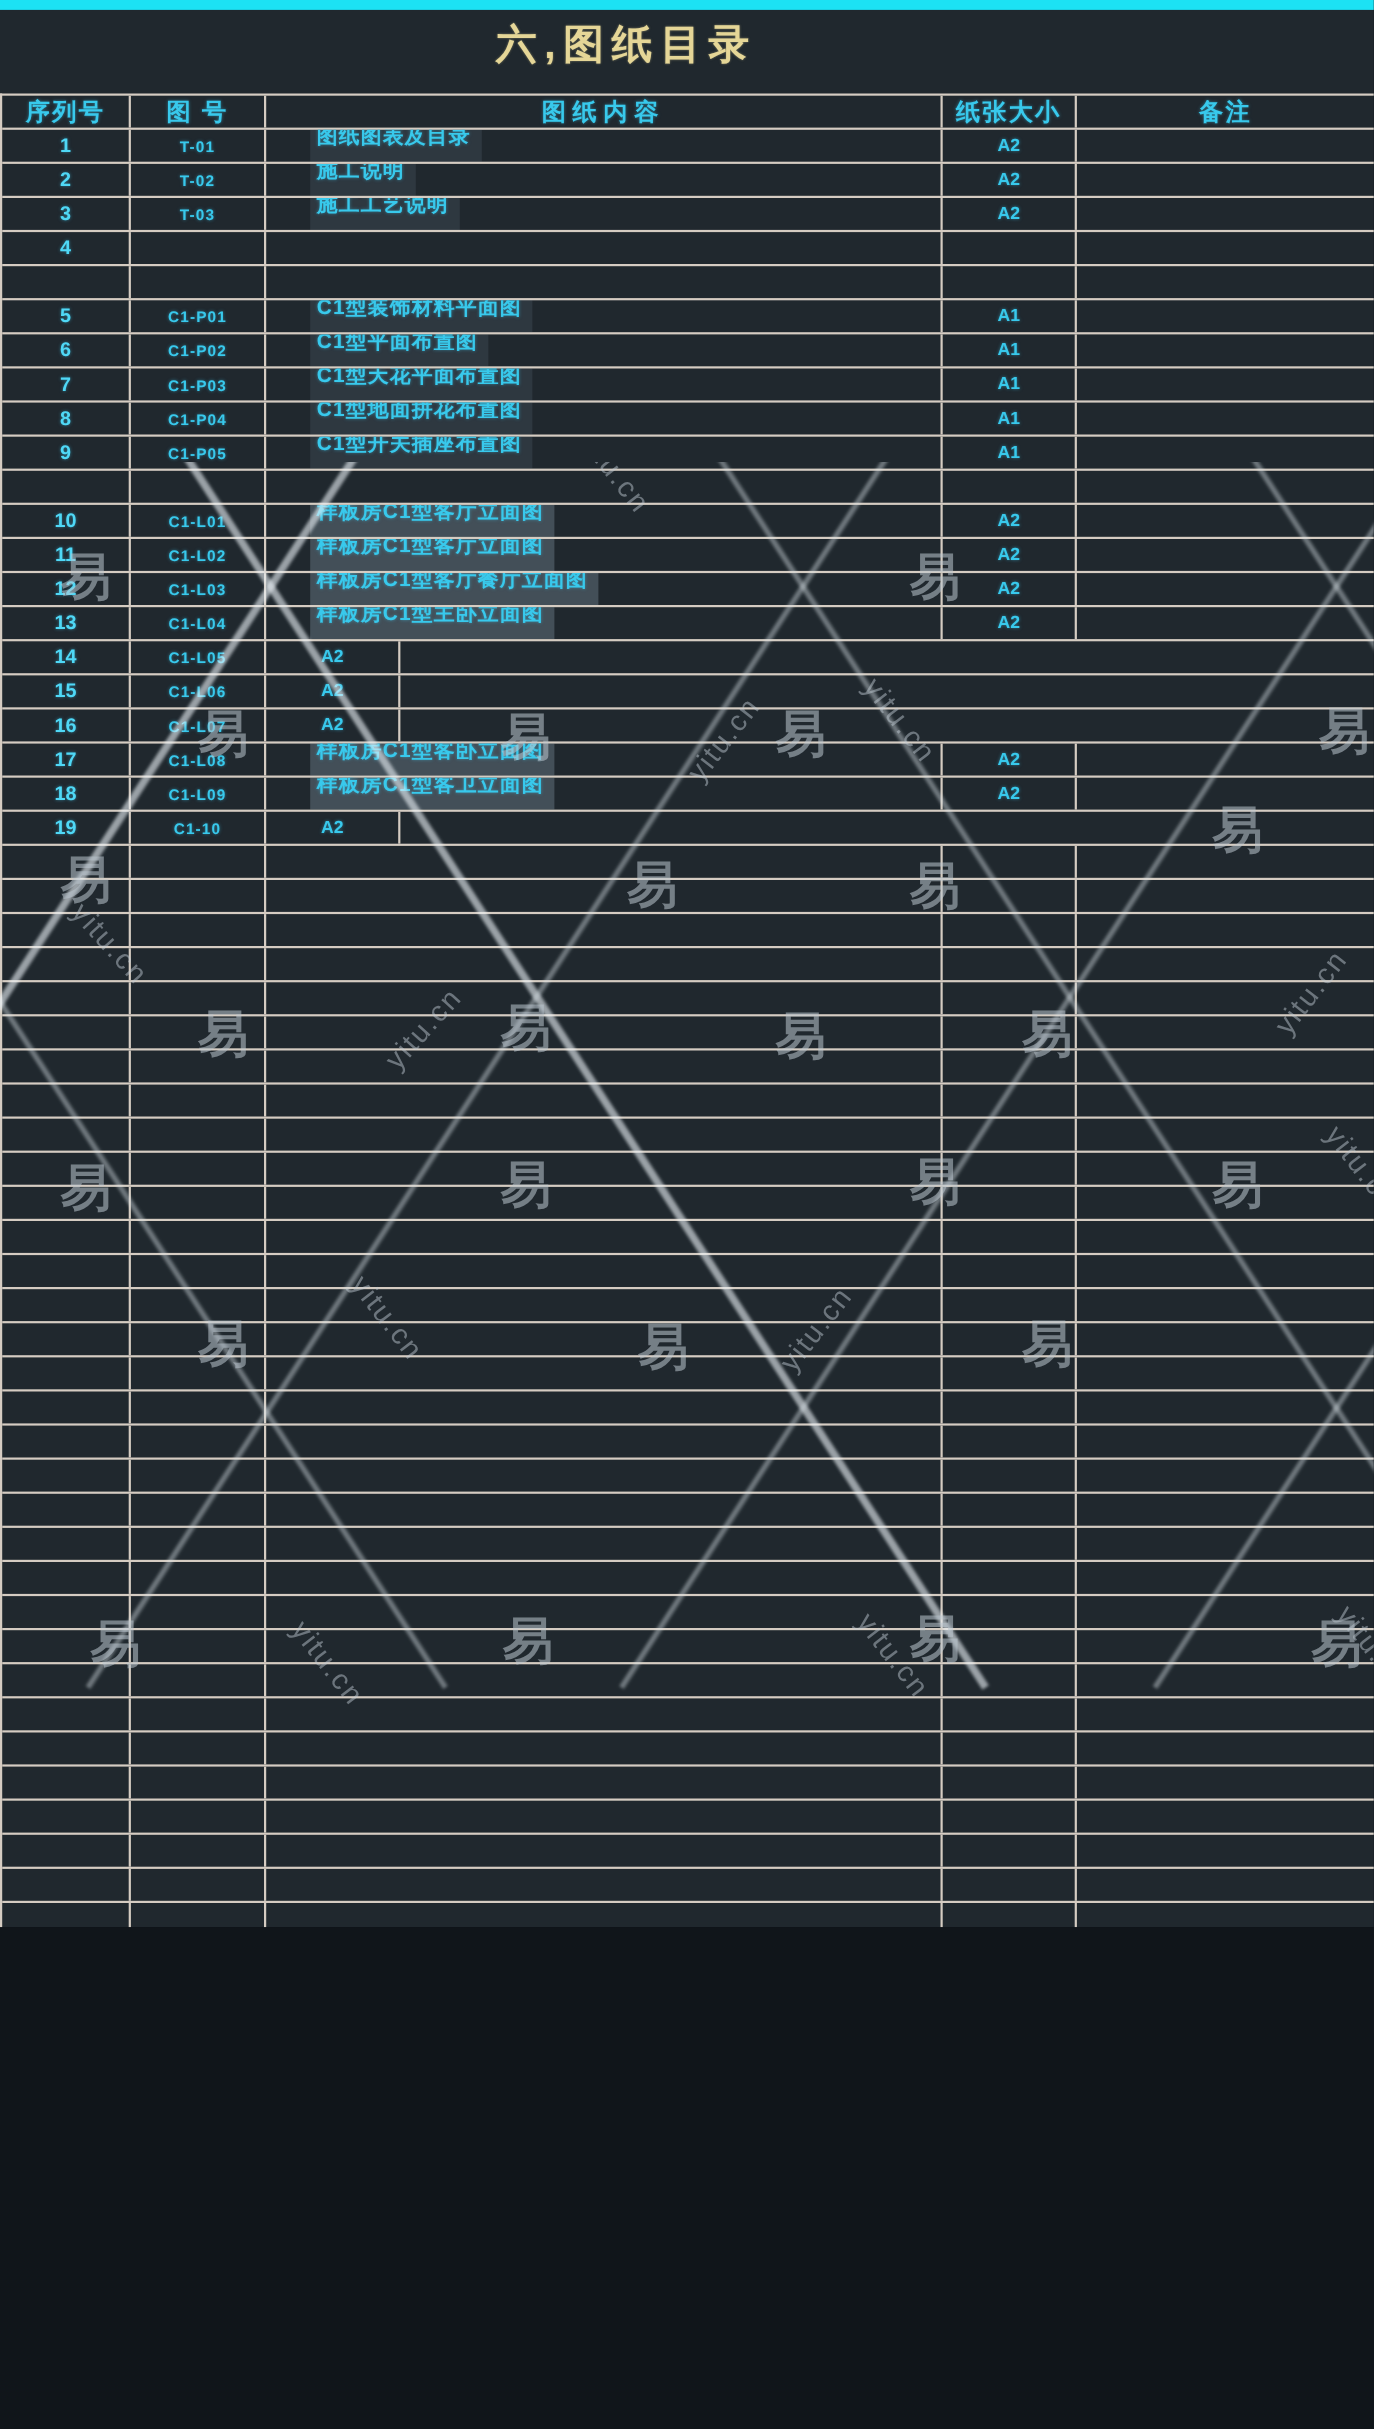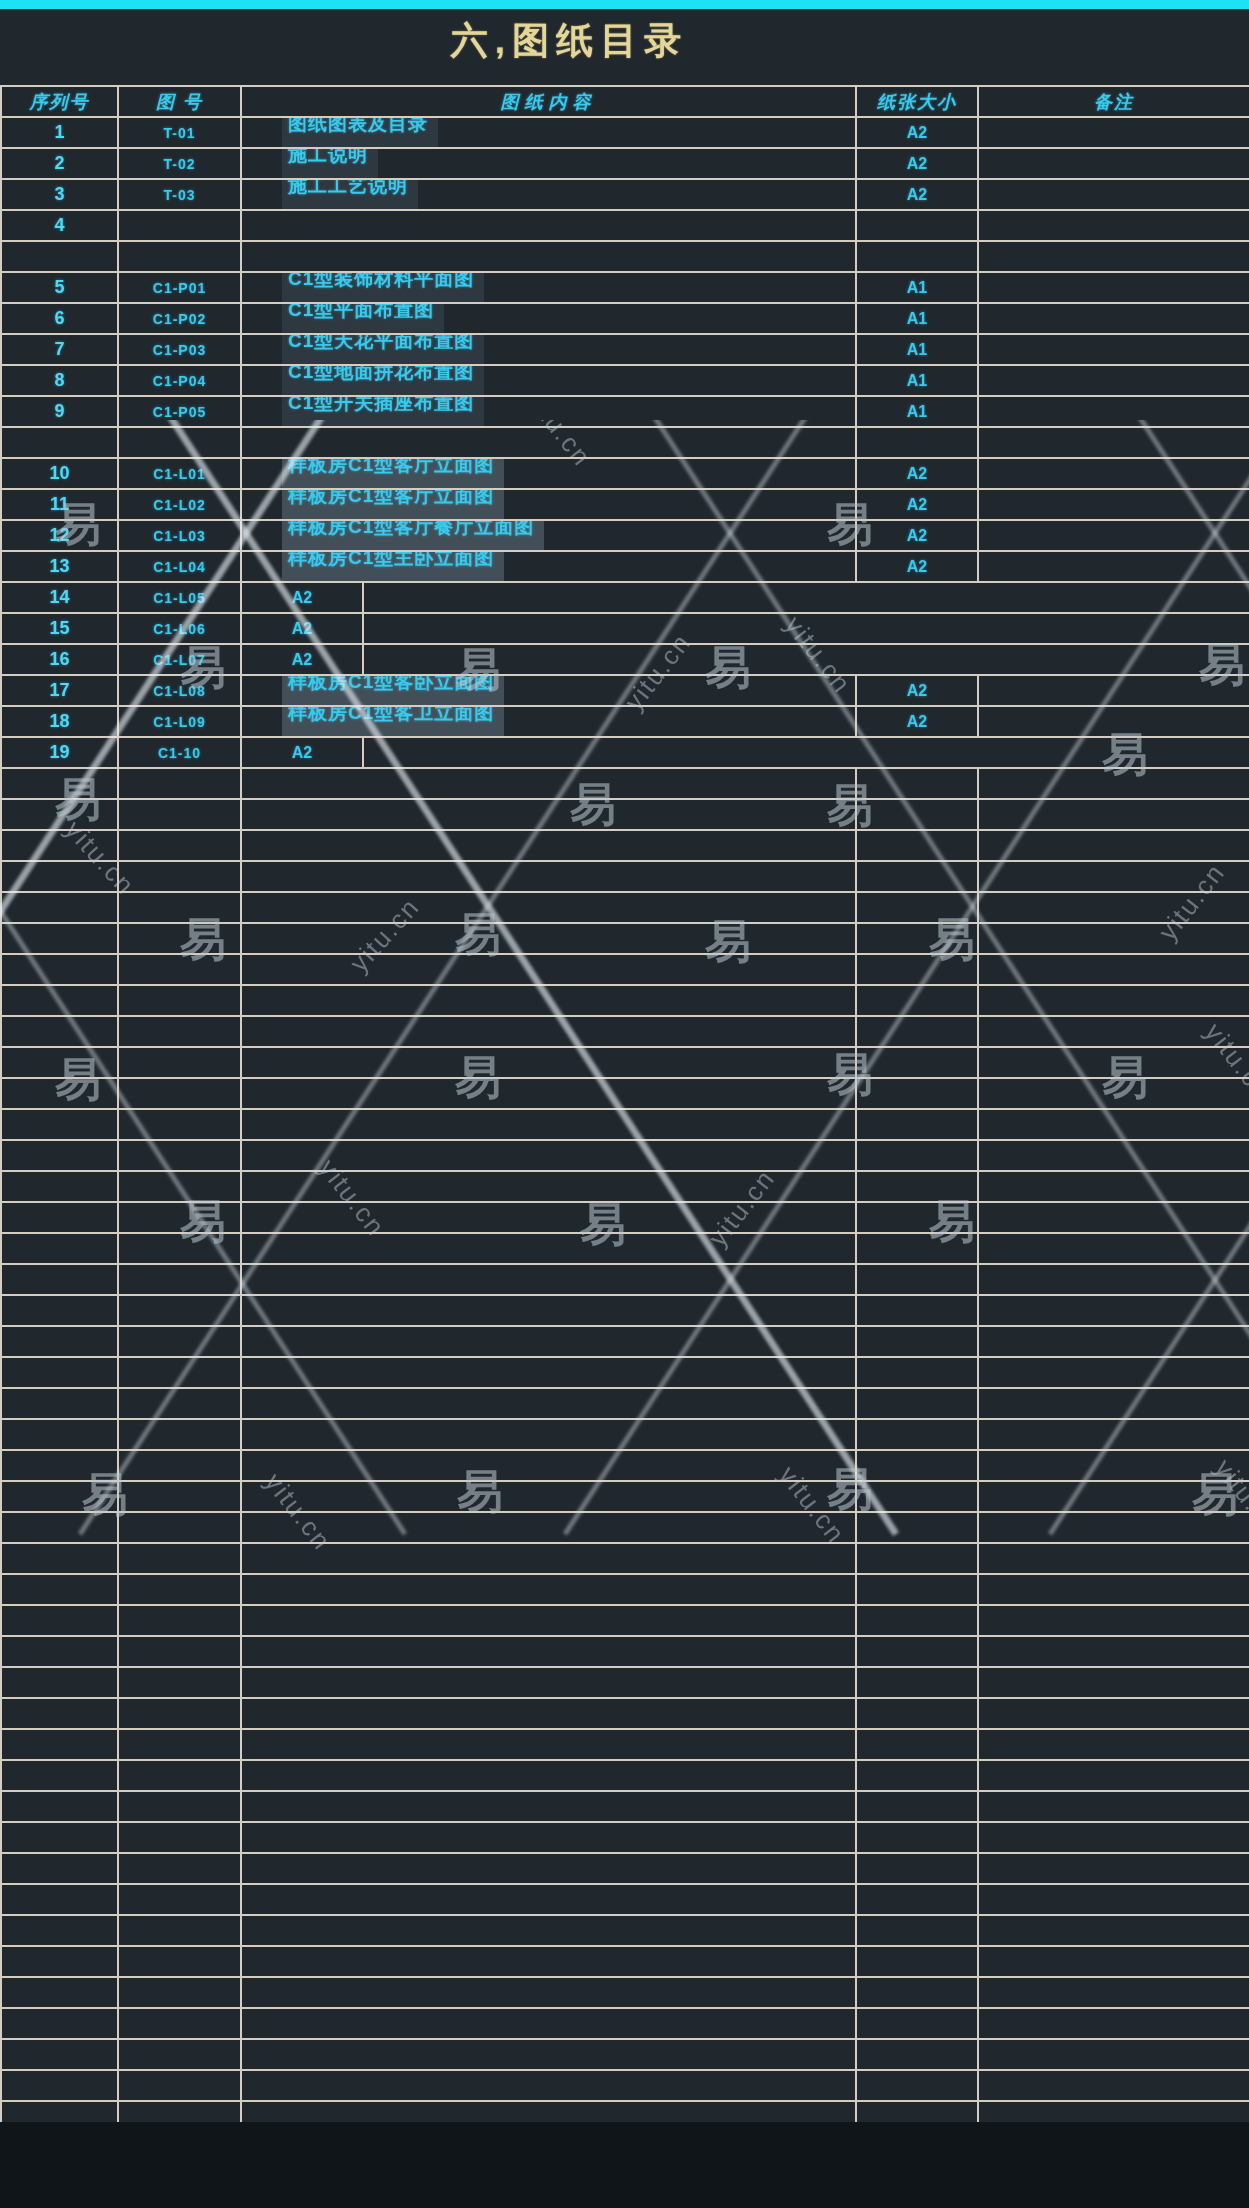--- a/index.html
+++ b/index.html
@@ -2,21 +2,21 @@
 <html style="--bg: #20282e; --topbar: #1ce2f4; --line: #d5ccc2; --cyan: #38c9ec; --gold: #e5d697;"><head>
 <meta charset="utf-8">
 <style>
   :root{
     --bg:#20282e; --line:#d5ccc2; --cyan:#38c9ec; --cyan-bright:#4fd8f6;
     --gold:#e5d697; --topbar:#1ce2f4;
   }
   *{margin:0;padding:0;box-sizing:border-box;}
   html,body{background:#10151a;}
   #page{
-    position:relative;width:1249px;height:2122px;background:var(--bg);
+    position:relative;width:1249px;height:1752px;background:var(--bg);
     overflow:hidden;font-family:"Liberation Sans","DejaVu Sans",sans-serif;
   }
   #topbar{position:absolute;left:0;top:0;width:100%;height:9px;background:var(--topbar);}
   #title{
     position:absolute;left:0;top:16px;width:100%;text-align:center;
     transform:translateX(-55px);
     color:var(--gold);font-size:37px;font-weight:bold;letter-spacing:7px;
     text-shadow:0 0 2px rgba(230,215,150,.55);
   }
   
@@ -26,21 +26,21 @@
   }
   .t-row{display:flex;height:31px;border-bottom:2px solid var(--line);}
   .t-cell{
     border-right:2px solid var(--line);height:100%;
     display:flex;align-items:center;justify-content:center;
     color:var(--cyan);overflow:hidden;white-space:nowrap;
     text-shadow:0 0 3px rgba(60,200,240,.55);
   }
   .c0{width:117px;} .c1{width:123px;} .c2{width:615px;justify-content:flex-start;padding-left:40px;}
   .c3{width:122px;} .c4{flex:1;border-right:none;}
-  .t-head .t-cell{font-size:18px;font-weight:bold;letter-spacing:2px;font-style:italic;}
+  .t-head .t-cell{font-size:22px;font-weight:bold;letter-spacing:2px;}
   .t-head .c2{justify-content:center;padding-left:0;letter-spacing:6px;}
   .cell-no{font-size:18px;font-weight:bold;color:var(--cyan-bright);}
   .cell-code{font-size:14px;font-weight:bold;letter-spacing:1px;}
   .cell-content{font-size:19px;font-weight:bold;letter-spacing:1px;}
   .cell-size{font-size:16px;font-weight:bold;}
   .hl{display:inline-block;padding:1px 10px 18px 6px;border-radius:1px;}
   .hl-strong{background:rgba(150,172,184,.30);}
   .hl-soft{background:rgba(150,172,184,.13);}
   
   #wm{position:absolute;left:0;top:420px;width:1249px;height:1165px;overflow:hidden;pointer-events:none;}

